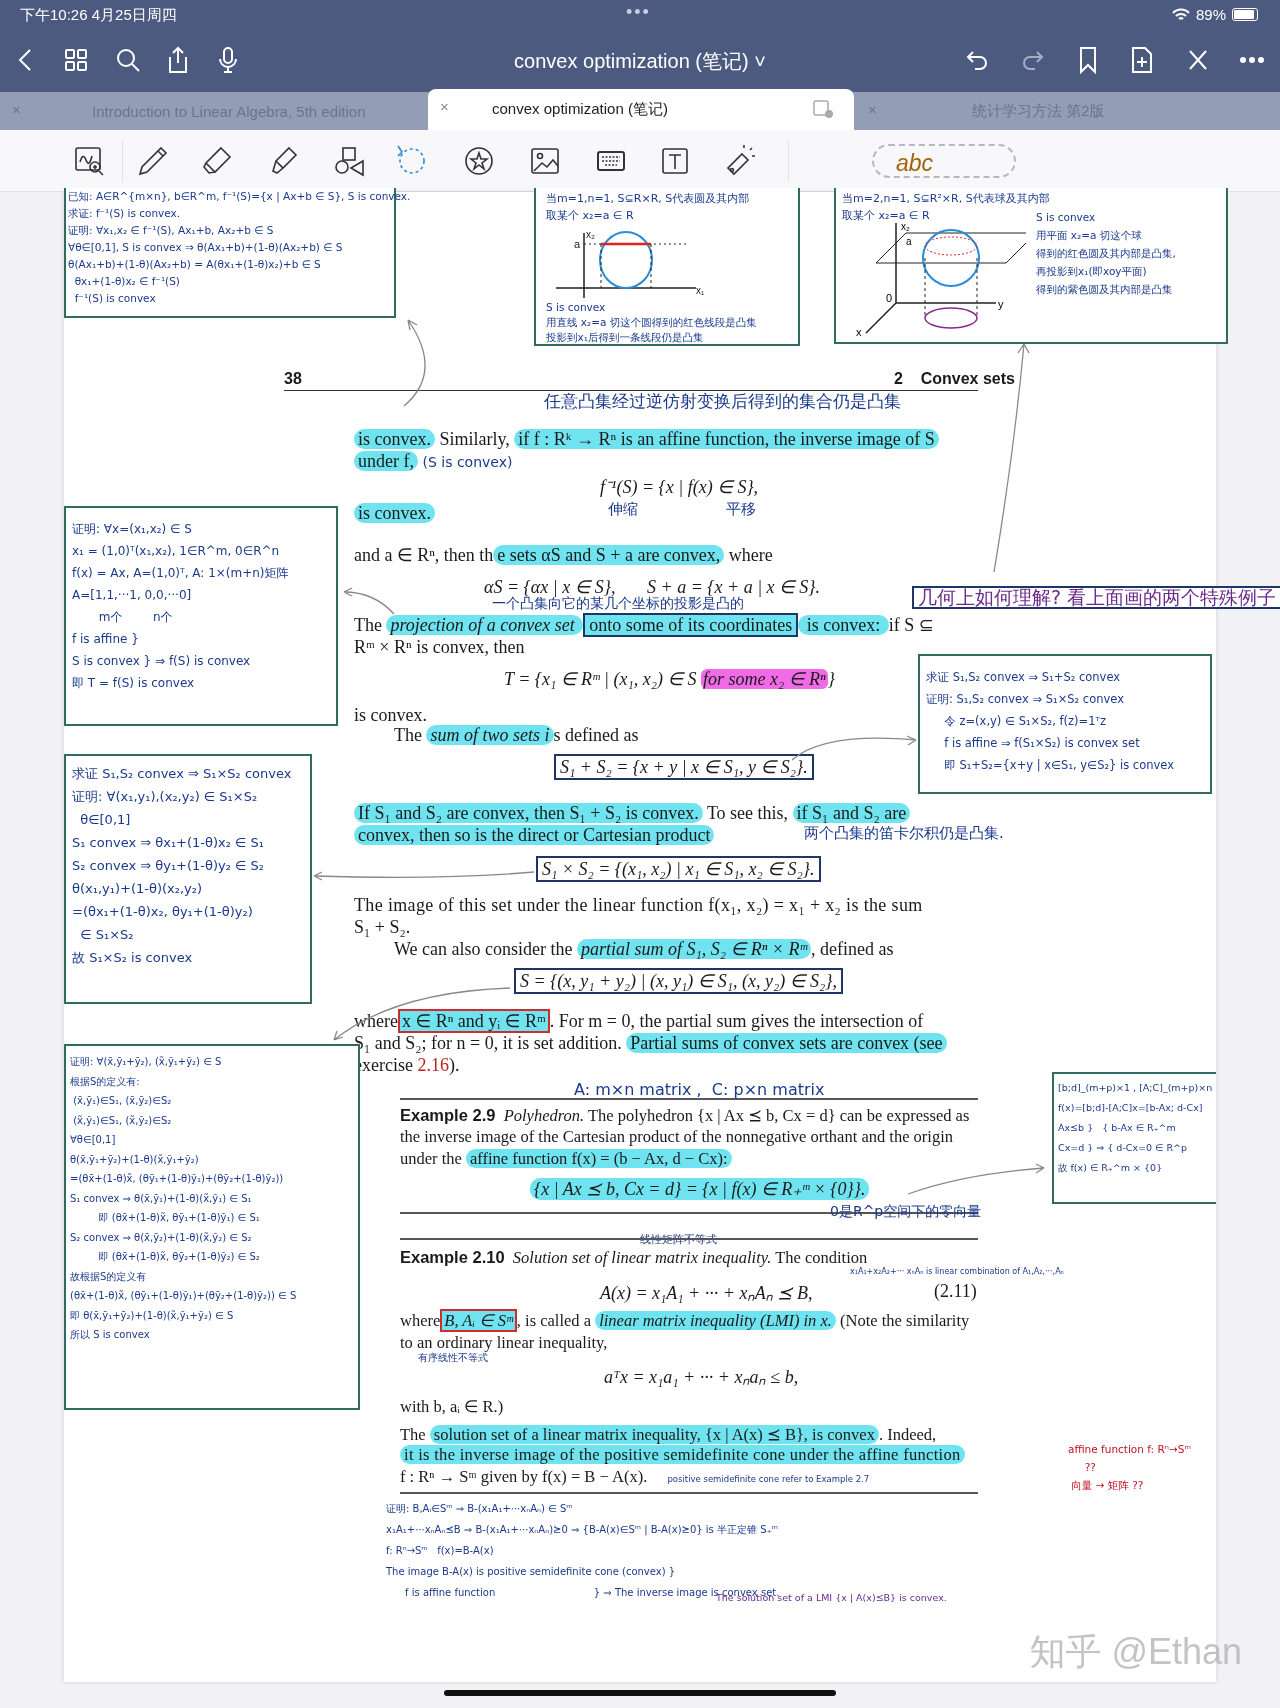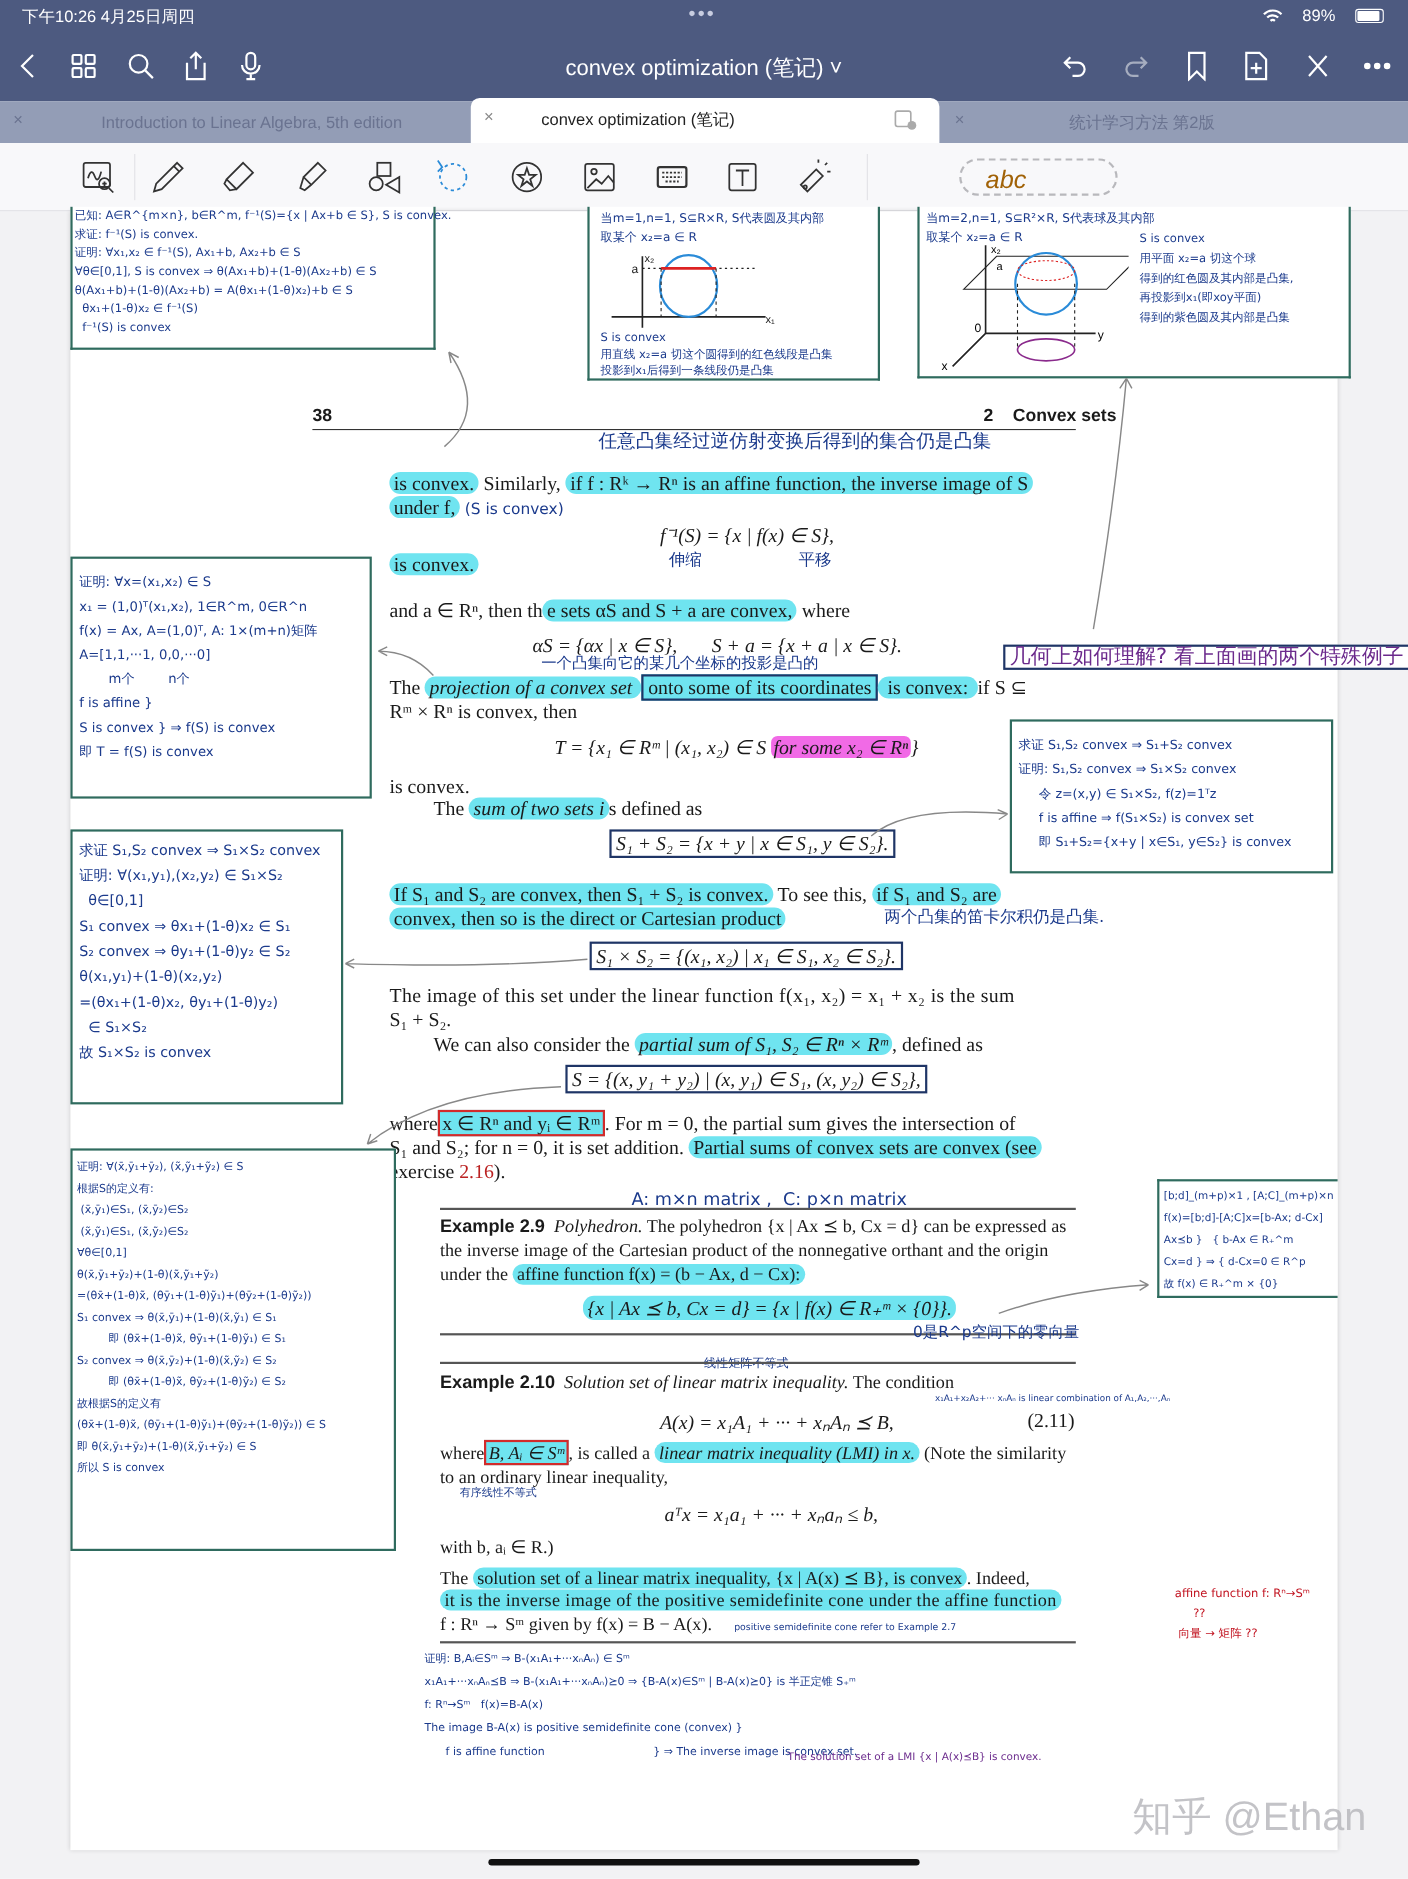--- a/index.html
+++ b/index.html
@@ -1,20 +1,20 @@
 <!DOCTYPE html>
 <html><head>
 <meta charset="utf-8">
 <style>
 *{box-sizing:border-box;margin:0;padding:0}
 body{width:1280px;height:1708px;background:#f2f2f4;font-family:"Liberation Sans",sans-serif;position:relative;overflow:hidden}
 #statusbar{position:absolute;left:0;top:0;width:1280px;height:30px;background:#4d5a80;color:#fff;font-size:15px}
 #statusbar .time{position:absolute;left:20px;top:6px}
 #statusbar .dots{position:absolute;left:626px;top:2px;font-size:18px;letter-spacing:2px;color:#c8cde0}
-#statusbar .right{position:absolute;right:22px;top:6px;display:flex;align-items:center;gap:18px}
+#statusbar .right{position:absolute;right:22px;top:6px;display:flex;align-items:center;gap:6px}
 .battery{width:26px;height:13px;border:1.5px solid #fff;border-radius:3px;padding:1px;position:relative}
 .battery i{display:block;height:100%;width:89%;background:#fff;border-radius:1px}
 #navbar{position:absolute;left:0;top:30px;width:1280px;height:62px;background:#4d5a80;color:#fff}
 .nb-icon{position:absolute;top:14px;width:32px;height:32px;display:flex;align-items:center;justify-content:center}
 .nb-icon svg{stroke:#fff;fill:none;stroke-width:2}
 #navbar .title{position:absolute;left:0;width:1280px;text-align:center;top:18px;font-size:20px}
 #tabs{position:absolute;left:0;top:92px;width:1280px;height:38px;background:#939db6}
 .tab{position:absolute;top:0;height:38px;font-size:15px;color:#6a7390;display:flex;align-items:center}
 .tab .x{position:absolute;left:12px;top:9px;font-size:15px;color:#6a7390}
 .tab.active{background:#fff;color:#222;border-radius:8px 8px 0 0;top:-3px;height:41px}
@@ -387,21 +387,21 @@
     <b style="font-family:'Liberation Sans',sans-serif">Example 2.9</b>&nbsp;&nbsp;<i>Polyhedron.</i><span> The polyhedron {x | Ax ⪯ b, Cx = d} can be expressed as</span>
   </div>
   <div class="book" style="left:336px;top:934px;white-space:nowrap;font-size:16.5px">the inverse image of the Cartesian product of the nonnegative orthant and the origin</div>
   <div class="book" style="left:336px;top:956px;white-space:nowrap;font-size:16.5px">
     <span>under the </span><span class="hl">affine function f(x) = (b − Ax, d − Cx):</span>
   </div>
   <div class="eq hl" style="left:466px;top:986px">{x | Ax ⪯ b,  Cx = d} = {x | f(x) ∈ R₊ᵐ × {0}}.</div>
   <div class="hr" style="left:336px;top:1020px;width:578px"></div>
   <div class="ink" style="left:766px;top:1010px;font-size:14px">0是R^p空间下的零向量</div>
 
-  <div class="note" style="left:988px;top:880px;width:164px;height:108px;border-right:none">
+  <div class="note" style="left:988px;top:880px;width:164px;height:132px;border-right:none">
     <div class="ink" style="left:4px;top:4px;font-size:9.5px;line-height:20px">[b;d]_(m+p)×1 , [A;C]_(m+p)×n
 f(x)=[b;d]-[A;C]x=[b-Ax; d-Cx]
 Ax⪯b }   { b-Ax ∈ R₊^m
 Cx=d } ⇒ { d-Cx=0 ∈ R^p
 故 f(x) ∈ R₊^m × {0}</div>
   </div>
 
   <div class="ink" style="left:576px;top:1038px;font-size:11px">线性矩阵不等式</div>
   <div class="hr" style="left:336px;top:1046px;width:578px"></div>
   <div class="book" style="left:336px;top:1054px;white-space:nowrap;font-size:16.5px">

